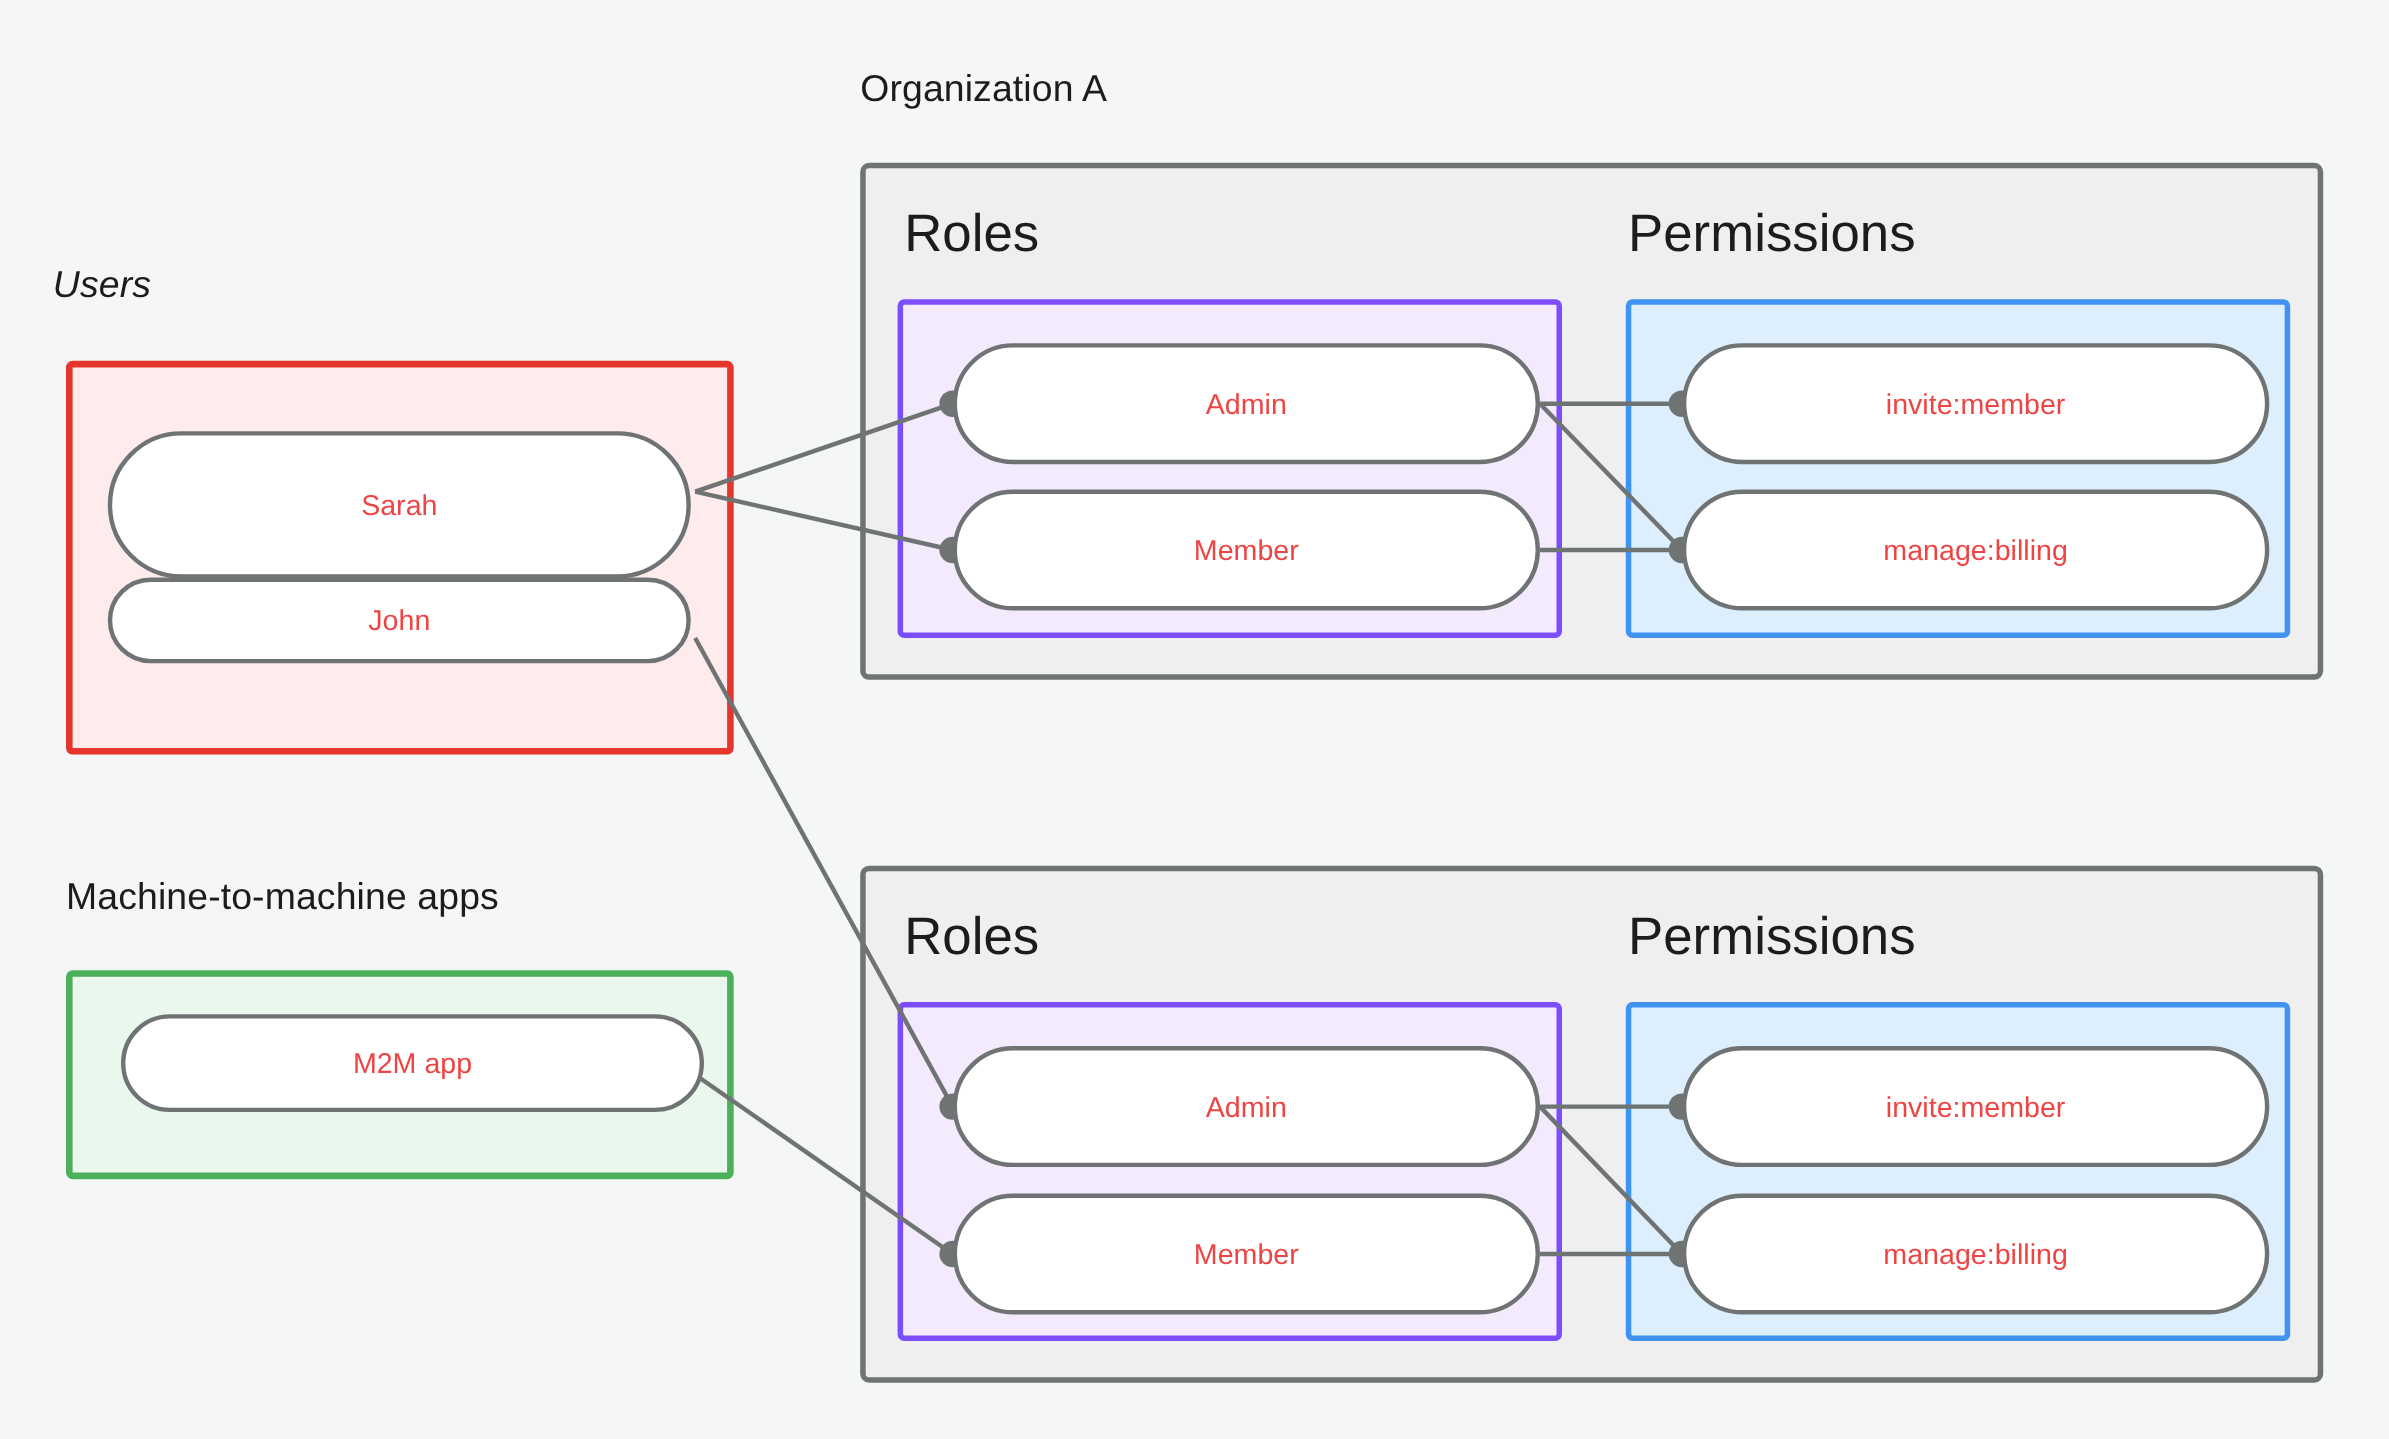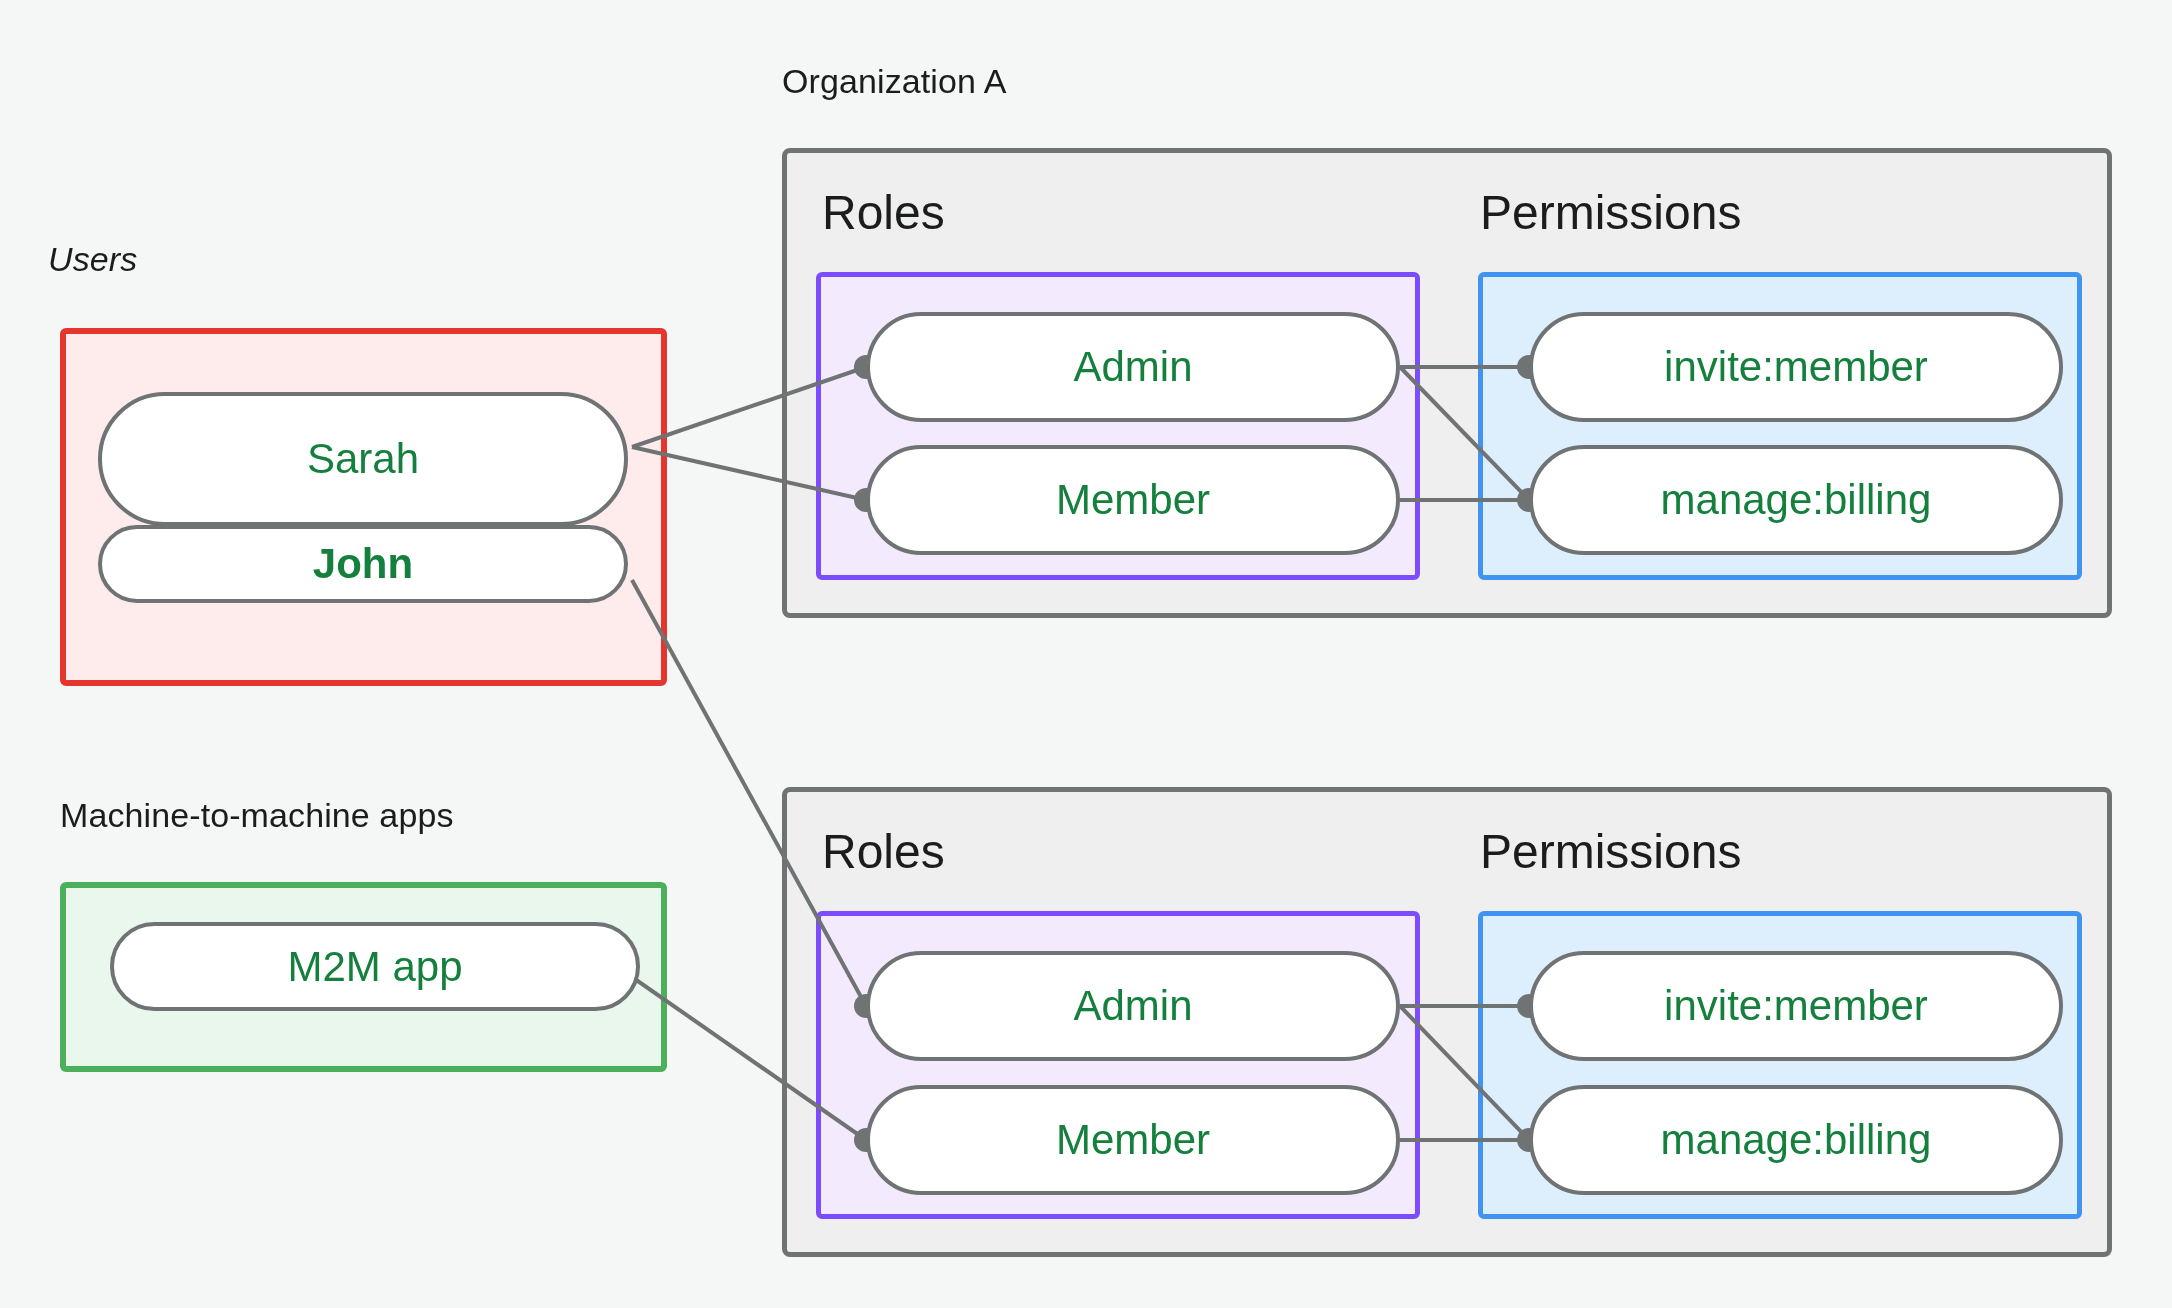--- a/index.html
+++ b/index.html
@@ -55,22 +55,22 @@
   .sub-roles{background:#f3ebfd;border:5px solid #7c4dff;}
   .sub-perms{background:#ddeefc;border:5px solid #4093f0;}
 
   .pill{
     position:absolute;
     background:#ffffff;
     border:4px solid #6f7374;
     border-radius:999px;
     box-sizing:border-box;
     display:flex;align-items:center;justify-content:center;
-    font-size:42px;
-    color:#15803d;
+    font-size:26px;
+    color:#ef4444;
     z-index:6;
     white-space:nowrap;
   }
 </style>
 </head>
 <body>
 
 <div class="stage">
 
   <svg class="wires" viewBox="0 0 2172 1308">
@@ -106,21 +106,21 @@
       <circle cx="1529" cy="1006" r="12"></circle>
       <circle cx="1529" cy="1140" r="12"></circle>
     </g>
   </svg>
 
   <div class="grp-title" style="left:48px;top:240px;font-style:italic;">Users</div>
 
   <div class="zone zone-users" style="left:60px;top:328px;width:607px;height:358px;"></div>
 
   <div class="pill" style="left:98px;top:392px;width:530px;height:134px;">Sarah</div>
-  <div class="pill" style="left:98px;top:525px;width:530px;height:78px;font-weight:bold;">John</div>
+  <div class="pill" style="left:98px;top:525px;width:530px;height:78px;">John</div>
 
   <div class="grp-title" style="left:60px;top:796px;">Machine-to-machine apps</div>
 
   <div class="zone zone-m2m" style="left:60px;top:882px;width:607px;height:190px;"></div>
 
   <div class="pill" style="left:110px;top:922px;width:530px;height:89px;">M2M app</div>
 
   <div class="grp-title" style="left:782px;top:62px;">Organization A</div>
 
   <div class="org-box" style="left:782px;top:148px;width:1330px;height:470px;"></div>

